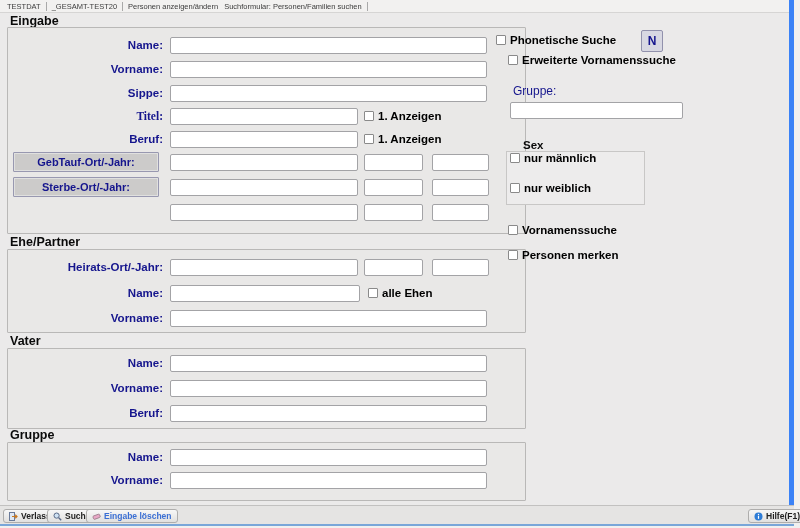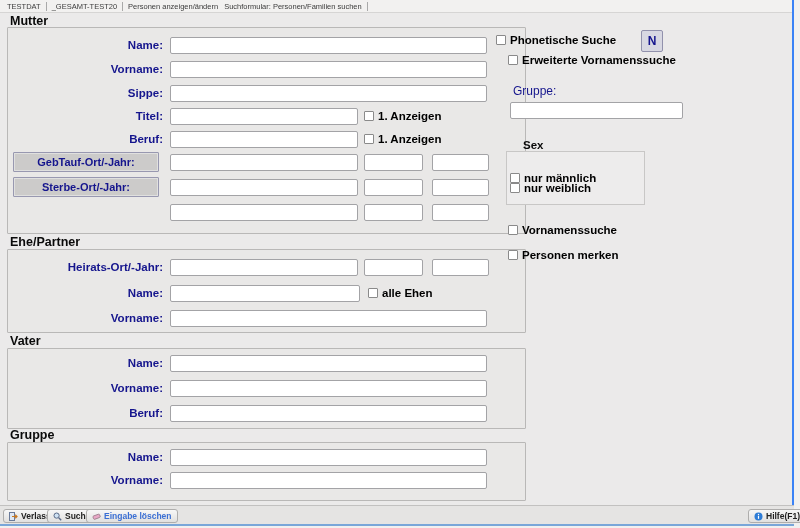--- a/index.html
+++ b/index.html
@@ -4,21 +4,21 @@
 <style>
   html,body{margin:0;padding:0;}
   body{
     width:800px;height:528px;position:relative;overflow:hidden;
     background:#f1f0ef;
     font-family:"Liberation Sans", sans-serif;
     -webkit-font-smoothing:antialiased;
   }
   .window{
     position:absolute;left:0;top:0;width:794px;height:526px;
-    background:#ebeaea;border-right:2px solid #3b82f6;box-sizing:border-box;
+    background:#ebeaea;border-right:5px solid #3b82f6;box-sizing:border-box;
   }
   
   .tabbar{
     position:absolute;left:0;top:0;width:100%;height:13px;
     background:#f2f1f0;border-bottom:1px solid #d6d5d4;
     display:flex;align-items:center;padding-left:4px;box-sizing:border-box;
   }
   .tabitem{font-size:7.5px;color:#3c3c3c;white-space:nowrap;padding:0 3px;}
   .tsep{width:1px;height:9px;background:#a9a9a9;margin:0 2px;flex:0 0 1px;}
   
@@ -73,32 +73,32 @@
   <div class="tabbar">
     <span class="tabitem">TESTDAT</span>
     <span class="tsep"></span>
     <span class="tabitem">_GESAMT-TEST20</span>
     <span class="tsep"></span>
     <span class="tabitem">Personen anzeigen/ändern</span>
     <span class="tabitem">Suchformular: Personen/Familien suchen</span>
     <span class="tsep"></span>
   </div>
 
-  <div class="sechdr" style="left:10px;top:14px;">Mutter</div>
+  <div class="sechdr" style="left:10px;top:14px;">Eingabe</div>
   <div class="groupbox" style="left:7px;top:27px;width:487px;height:205px;">
     <div class="lbl" style="left:0;top:11px;width:155px;">Name:</div>
     <input class="input" style="left: 162px; top: 9px; width: 317px;" value="">
 
     <div class="lbl" style="left:0;top:35px;width:155px;">Vorname:</div>
     <input class="input" style="left: 162px; top: 33px; width: 317px;" value="">
 
     <div class="lbl" style="left:0;top:59px;width:155px;">Sippe:</div>
     <input class="input" style="left: 162px; top: 57px; width: 317px;" value="">
 
-    <div class="lbl" style="left:0;top:82px;width:155px;">Titel:</div>
+    <div class="lbl" style="left:0;top:82px;width:155px;font-family:Liberation Serif, serif;">Titel:</div>
     <input class="input" style="left: 162px; top: 80px; width: 188px;" value="">
     <div class="cbrow" style="left:356px;top:82px;">
       <span class="cb"></span>
       <span class="cblbl">1. Anzeigen</span>
     </div>
 
     <div class="lbl" style="left:0;top:105px;width:155px;">Beruf:</div>
     <input class="input" style="left: 162px; top: 103px; width: 188px;" value="">
     <div class="cbrow" style="left:356px;top:105px;">
       <span class="cb"></span>
@@ -168,21 +168,21 @@
   <div class="cbrow" style="left:508px;top:54px;">
     <span class="cb"></span>
     <span class="cblbl">Erweiterte Vornamenssuche</span>
   </div>
 
   <div class="llbl" style="left:513px;top:84px;">Gruppe:</div>
   <input class="input" style="left: 510px; top: 102px; width: 173px;" value="">
 
   <div class="sechdr" style="left:523px;top:139px;font-size:11.5px;">Sex</div>
   <div class="sexbox" style="left:506px;top:151px;width:137px;height:52px;">
-    <div class="cbrow" style="left:3px;top:20px;">
+    <div class="cbrow" style="left:3px;top:0;">
       <span class="cb"></span>
       <span class="cblbl">nur männlich</span>
     </div>
     <div class="cbrow" style="left:3px;top:30px;">
       <span class="cb"></span>
       <span class="cblbl">nur weiblich</span>
     </div>
   </div>
 
   <div class="cbrow" style="left:508px;top:224px;">

